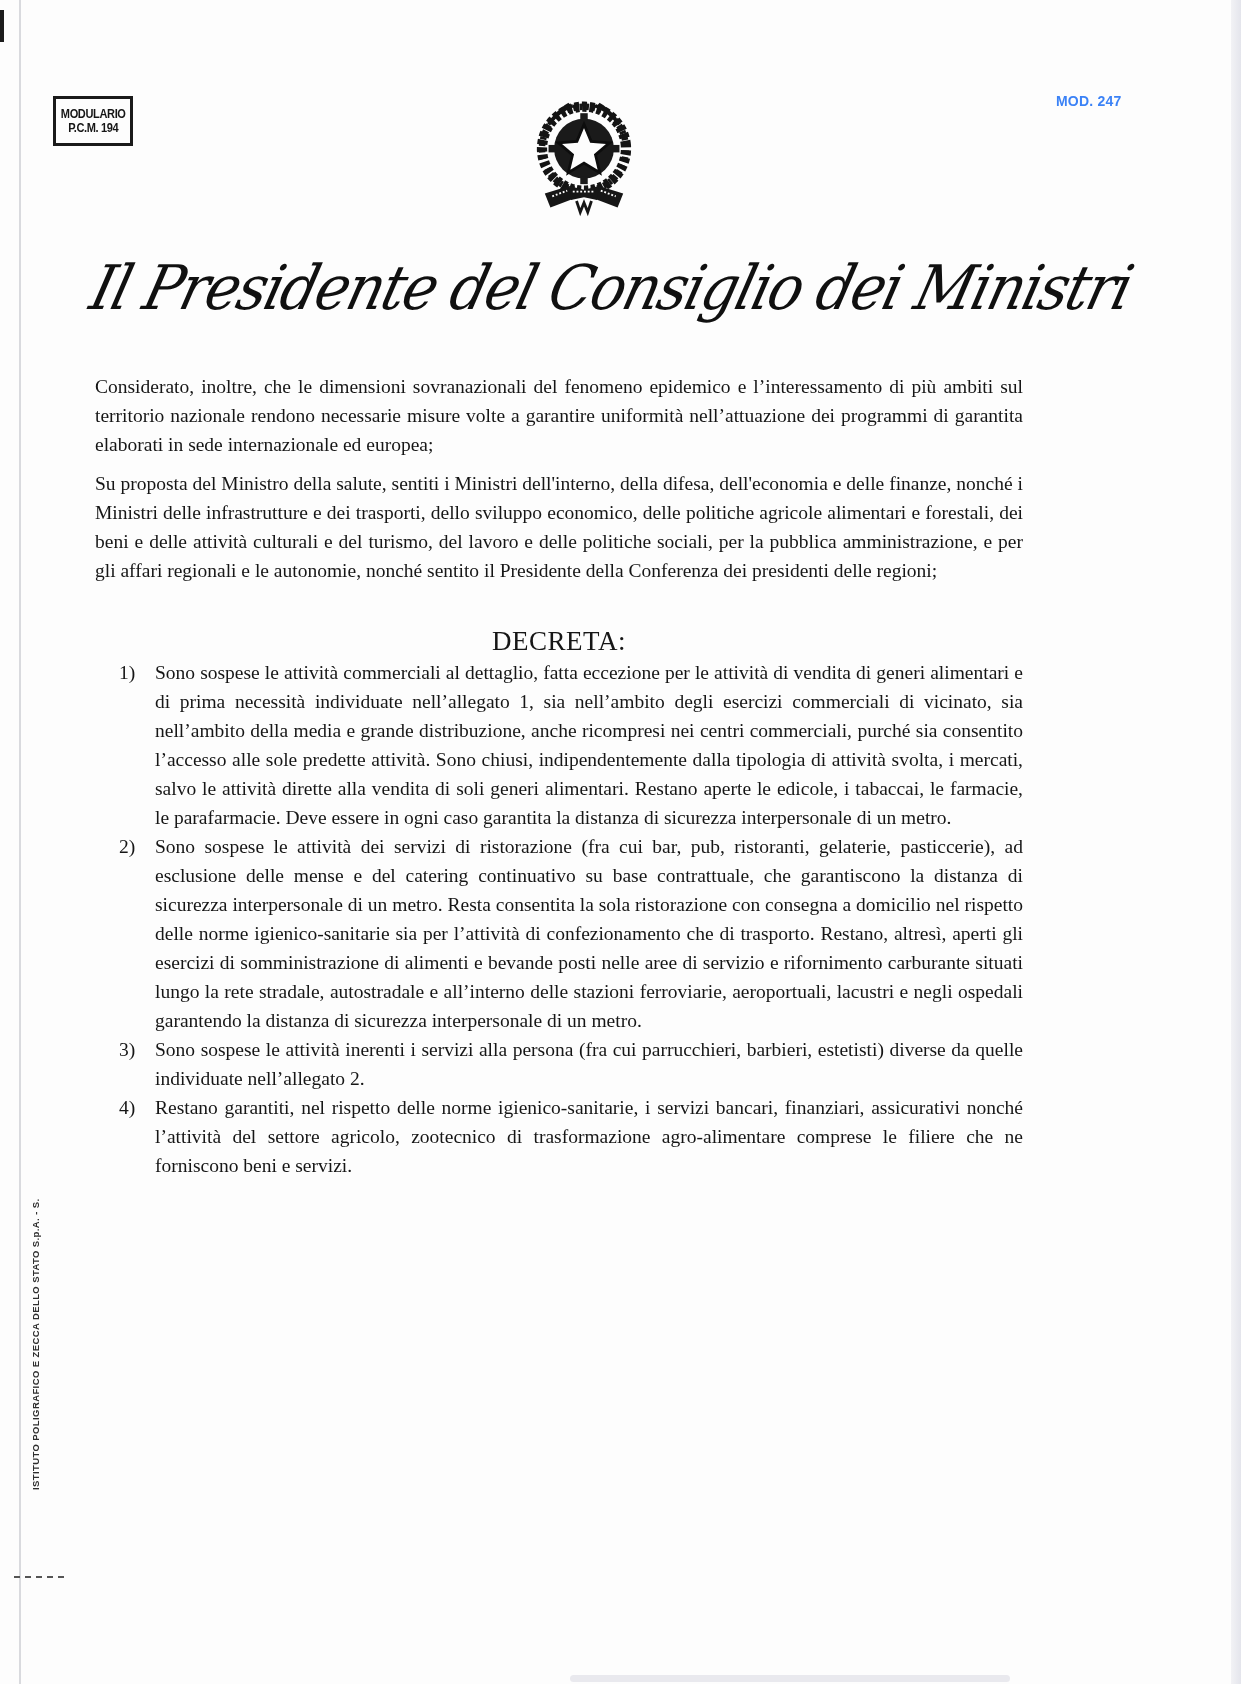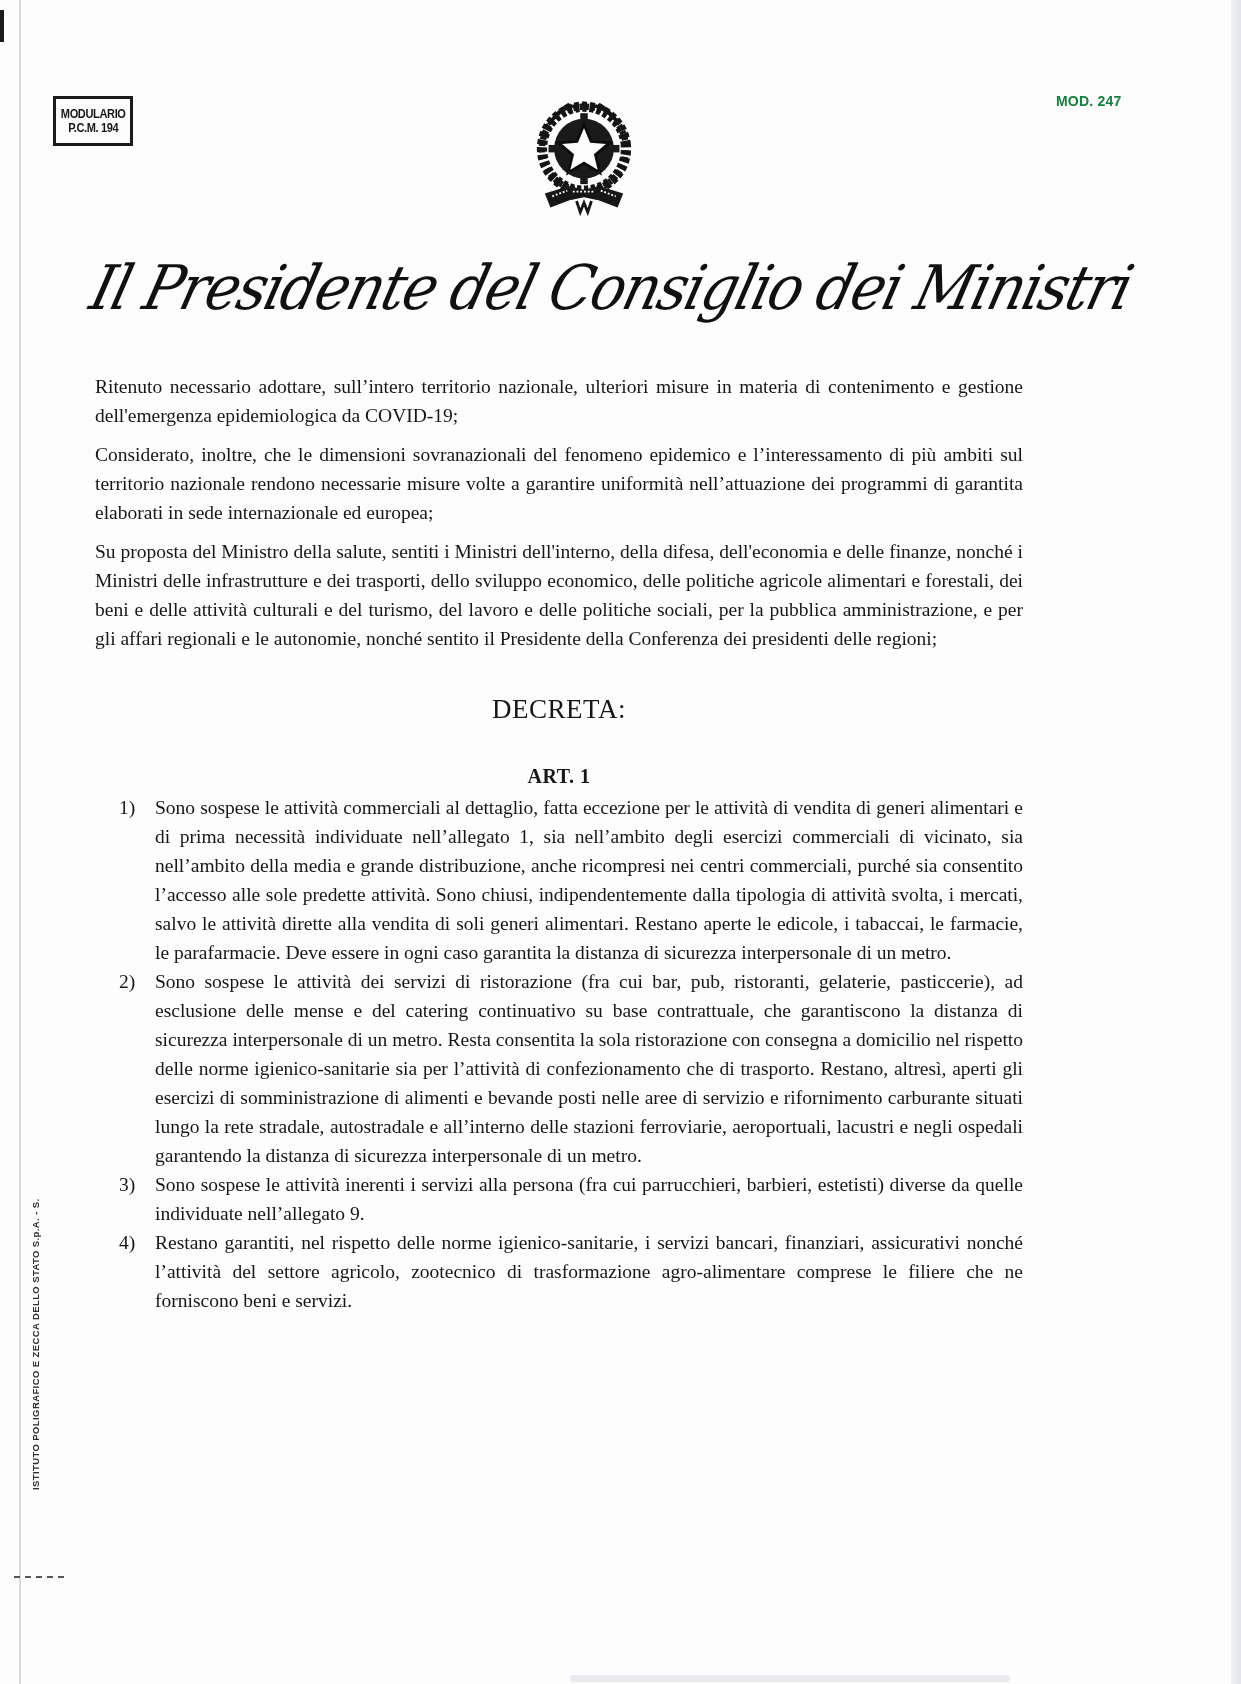--- a/index.html
+++ b/index.html
@@ -18,21 +18,21 @@
   
   .modulario{
     position:absolute;left:53px;top:96px;width:74px;height:44px;border:3px solid #1a1a1a;
     display:flex;flex-direction:column;align-items:center;justify-content:center;
     font-family:"Liberation Sans", sans-serif;font-weight:bold;font-size:12px;line-height:14px;
     letter-spacing:-0.4px;transform-origin:left top;
   }
   .modulario div{transform:scaleX(.92);white-space:nowrap;}
   .mod-number{
     position:absolute;left:1056px;top:93px;
-    font-family:"Liberation Sans", sans-serif;font-weight:bold;font-size:14px;letter-spacing:0.2px;color:#15803d;
+    font-family:"Liberation Sans", sans-serif;font-weight:bold;font-size:14px;letter-spacing:0.2px;color:#3b82f6;
   }
 
   
   .emblem{position:absolute;left:528px;top:92px;width:112px;height:132px;}
 
   
   .letterhead{
     position:absolute;left:30px;top:228px;width:1160px;height:130px;
     font-family:"DejaVu Serif", serif;font-style:italic;font-weight:500;
     font-size:57px;line-height:120px;white-space:nowrap;text-align:center;
@@ -100,40 +100,38 @@
       <path d="M44 96 L60 100 L76 96 L74 111 L60 108 L46 111 Z" fill="#161616"></path>
       <path d="M26 107 L42 101 M78 101 L94 107 M48 102 L72 102" stroke="#fdfdfd" stroke-width="2" stroke-dasharray="2 2" fill="none"></path>
 
       <path d="M52 112 L56 124 L60 114 L64 124 L68 112" stroke="#161616" stroke-width="3" fill="none"></path>
     </svg>
   </div>
 
   <div class="letterhead">Il Presidente del Consiglio dei Ministri</div>
 
   <div class="content">
-    <p>Ritenuto necessario adottare, sull’intero territorio nazionale, ulteriori misure in materia di contenimento e gestione dell'emergenza epidemiologica da COVID-19;</p>
     <p>Considerato, inoltre, che le dimensioni sovranazionali del fenomeno epidemico e l’interessamento di più ambiti sul territorio nazionale rendono necessarie misure volte a garantire uniformità nell’attuazione dei programmi di garantita elaborati in sede internazionale ed europea;</p>
     <p>Su proposta del Ministro della salute, sentiti i Ministri dell'interno, della difesa, dell'economia e delle finanze, nonché i Ministri delle infrastrutture e dei trasporti, dello sviluppo economico, delle politiche agricole alimentari e forestali, dei beni e delle attività culturali e del turismo, del lavoro e delle politiche sociali, per la pubblica amministrazione, e per gli affari regionali e le autonomie, nonché sentito il Presidente della Conferenza dei presidenti delle regioni;</p>
 
     <div class="decreta">DECRETA:</div>
-    <div class="artnum">ART. 1</div>
 
 
     <div class="list">
       <div class="list-item">
         <span class="num">1)</span>
         <span class="txt">Sono sospese le attività commerciali al dettaglio, fatta eccezione per le attività di vendita di generi alimentari e di prima necessità individuate nell’allegato 1, sia nell’ambito degli esercizi commerciali di vicinato, sia nell’ambito della media e grande distribuzione, anche ricompresi nei centri commerciali, purché sia consentito l’accesso alle sole predette attività. Sono chiusi, indipendentemente dalla tipologia di attività svolta, i mercati, salvo le attività dirette alla vendita di soli generi alimentari. Restano aperte le edicole, i tabaccai, le farmacie, le parafarmacie. Deve essere in ogni caso garantita la distanza di sicurezza interpersonale di un metro.</span>
       </div>
       <div class="list-item">
         <span class="num">2)</span>
         <span class="txt">Sono sospese le attività dei servizi di ristorazione (fra cui bar, pub, ristoranti, gelaterie, pasticcerie), ad esclusione delle mense e del catering continuativo su base contrattuale, che garantiscono la distanza di sicurezza interpersonale di un metro. Resta consentita la sola ristorazione con consegna a domicilio nel rispetto delle norme igienico-sanitarie sia per l’attività di confezionamento che di trasporto. Restano, altresì, aperti gli esercizi di somministrazione di alimenti e bevande posti nelle aree di servizio e rifornimento carburante situati lungo la rete stradale, autostradale e all’interno delle stazioni ferroviarie, aeroportuali, lacustri e negli ospedali garantendo la distanza di sicurezza interpersonale di un metro.</span>
       </div>
       <div class="list-item">
         <span class="num">3)</span>
-        <span class="txt">Sono sospese le attività inerenti i servizi alla persona (fra cui parrucchieri, barbieri, estetisti) diverse da quelle individuate nell’allegato 9.</span>
+        <span class="txt">Sono sospese le attività inerenti i servizi alla persona (fra cui parrucchieri, barbieri, estetisti) diverse da quelle individuate nell’allegato 2.</span>
       </div>
       <div class="list-item">
         <span class="num">4)</span>
         <span class="txt">Restano garantiti, nel rispetto delle norme igienico-sanitarie, i servizi bancari, finanziari, assicurativi nonché l’attività del settore agricolo, zootecnico di trasformazione agro-alimentare comprese le filiere che ne forniscono beni e servizi.</span>
       </div>
     </div>
   </div>
 
   <div class="side-text">ISTITUTO POLIGRAFICO E ZECCA DELLO STATO S.p.A. - S.</div>
 

